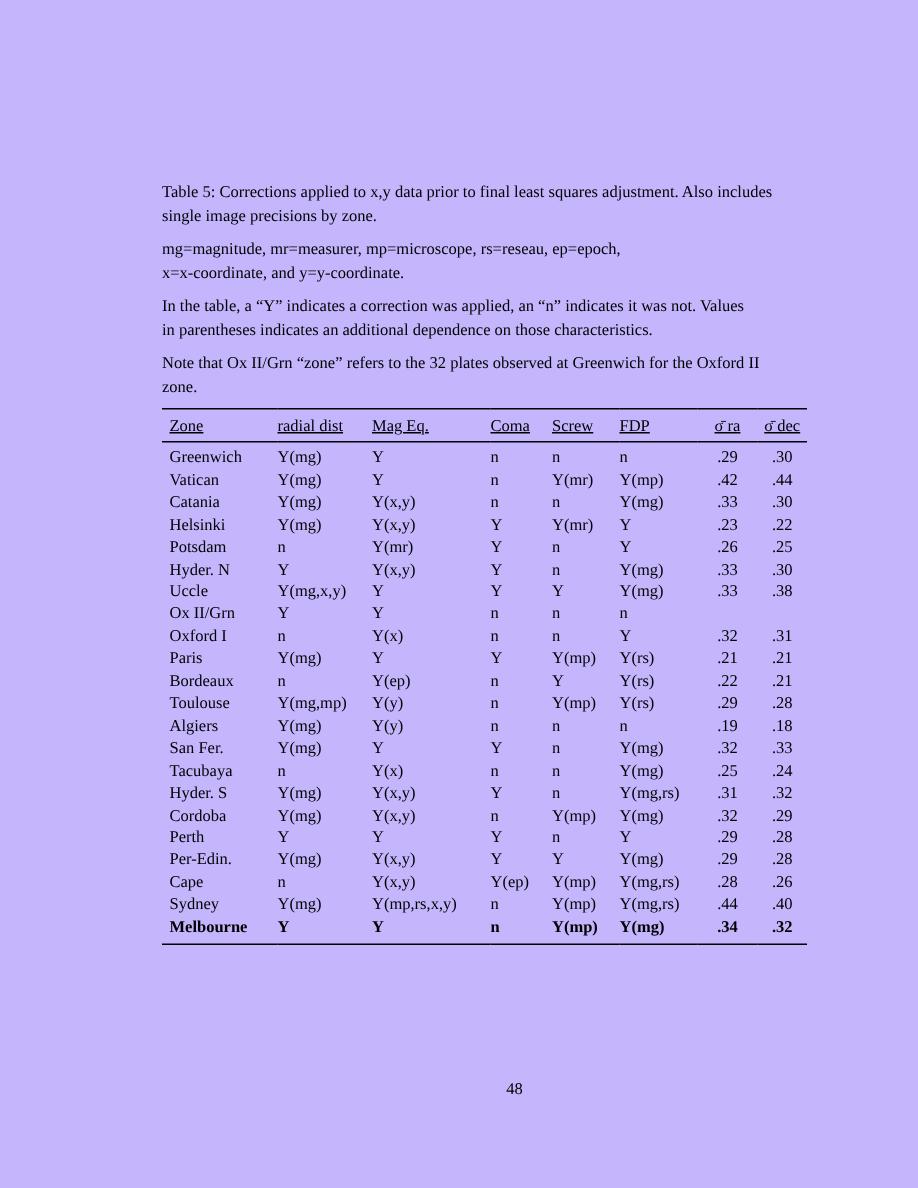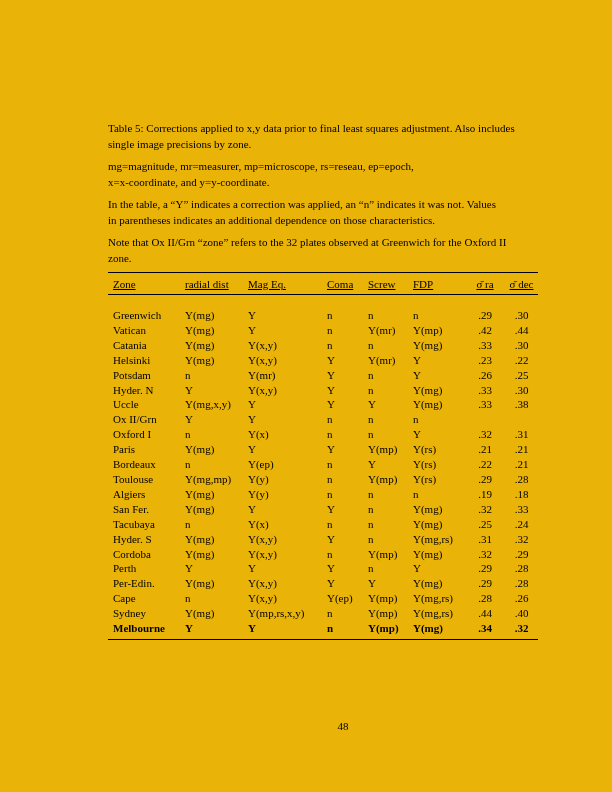--- a/index.html
+++ b/index.html
@@ -5,21 +5,21 @@
   * { margin: 0; padding: 0; box-sizing: border-box; }
   html, body { background: #ffffff; }
   body {
     font-family: "Liberation Serif", "DejaVu Serif", serif;
     color: #000000;
   }
   .page {
     position: relative;
     width: 612px;
     height: 792px;
-    background: #eab308;
+    background: #c4b5fd;
     overflow: hidden;
   }
   .textblock {
     position: absolute;
     left: 108px;
     top: 120px;
     width: 470px;
   }
   .para {
     font-size: 11px;
@@ -48,21 +48,21 @@
     padding: 4px 0 3px 0;
     line-height: 14px;
   }
   table.datatable td {
     padding: 0;
     line-height: 14.9px;
     text-align: left;
     overflow: visible;
     white-space: nowrap;
   }
-  table.datatable tbody tr:first-child td { padding-top: 13px; }
+  table.datatable tbody tr:first-child td { padding-top: 3px; }
   table.datatable tbody tr:last-child td { padding-bottom: 3px; font-weight: bold; }
   
   col.c-zone   { width: 77px; }
   col.c-rad    { width: 63px; }
   col.c-mageq  { width: 79px; }
   col.c-coma   { width: 41px; }
   col.c-screw  { width: 45px; }
   col.c-fdp    { width: 52px; }
   col.c-sra    { width: 40px; }
   col.c-sdec   { width: 33px; }

